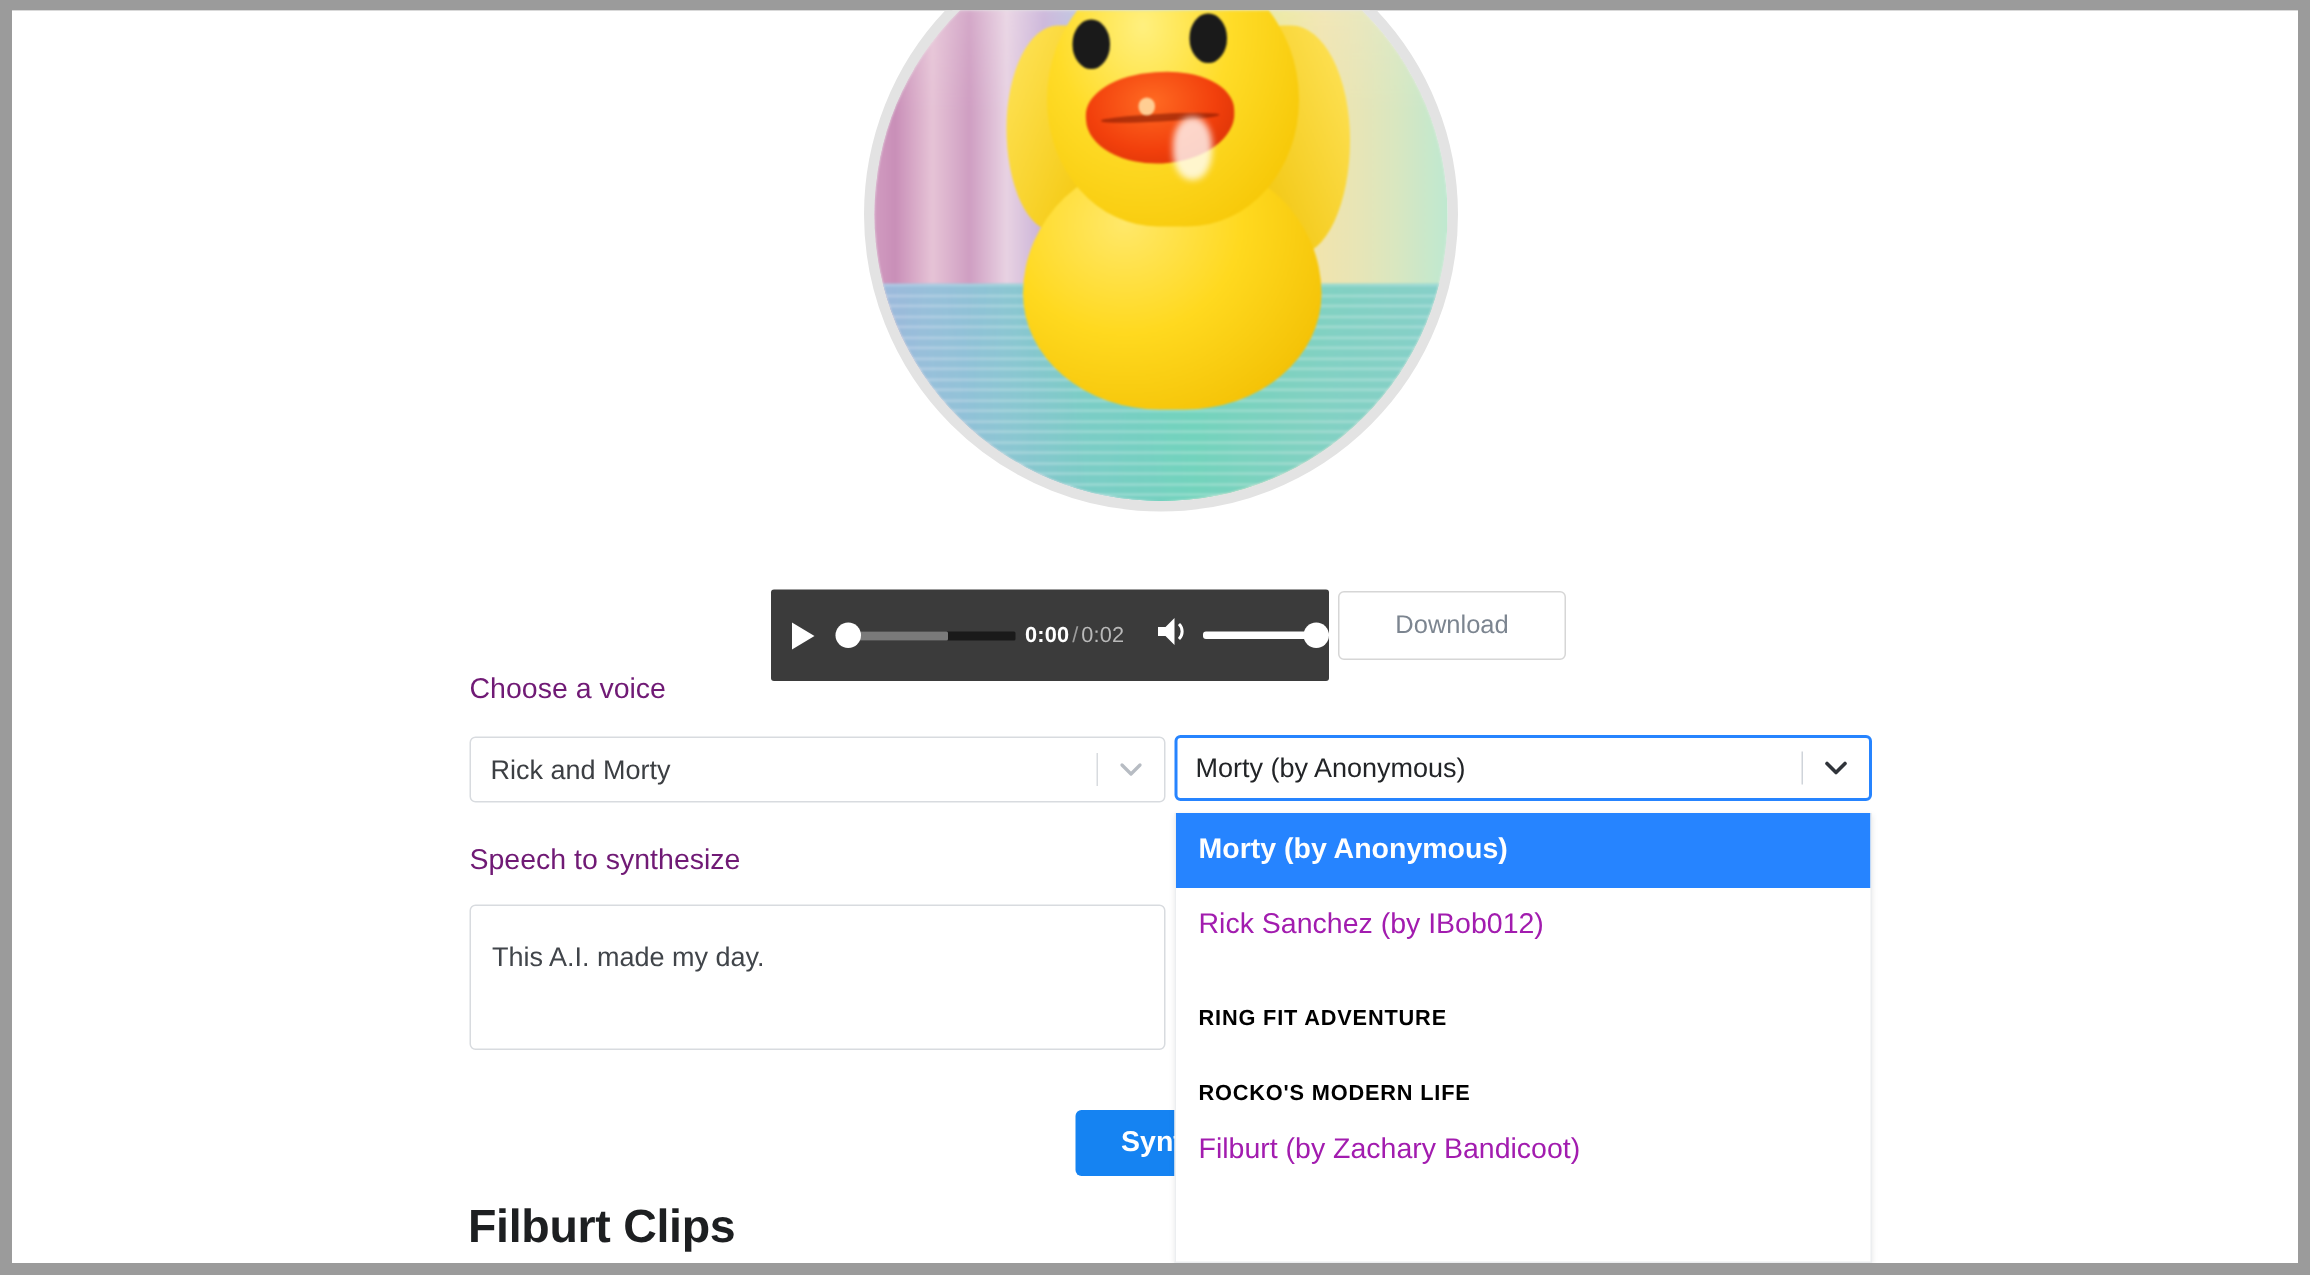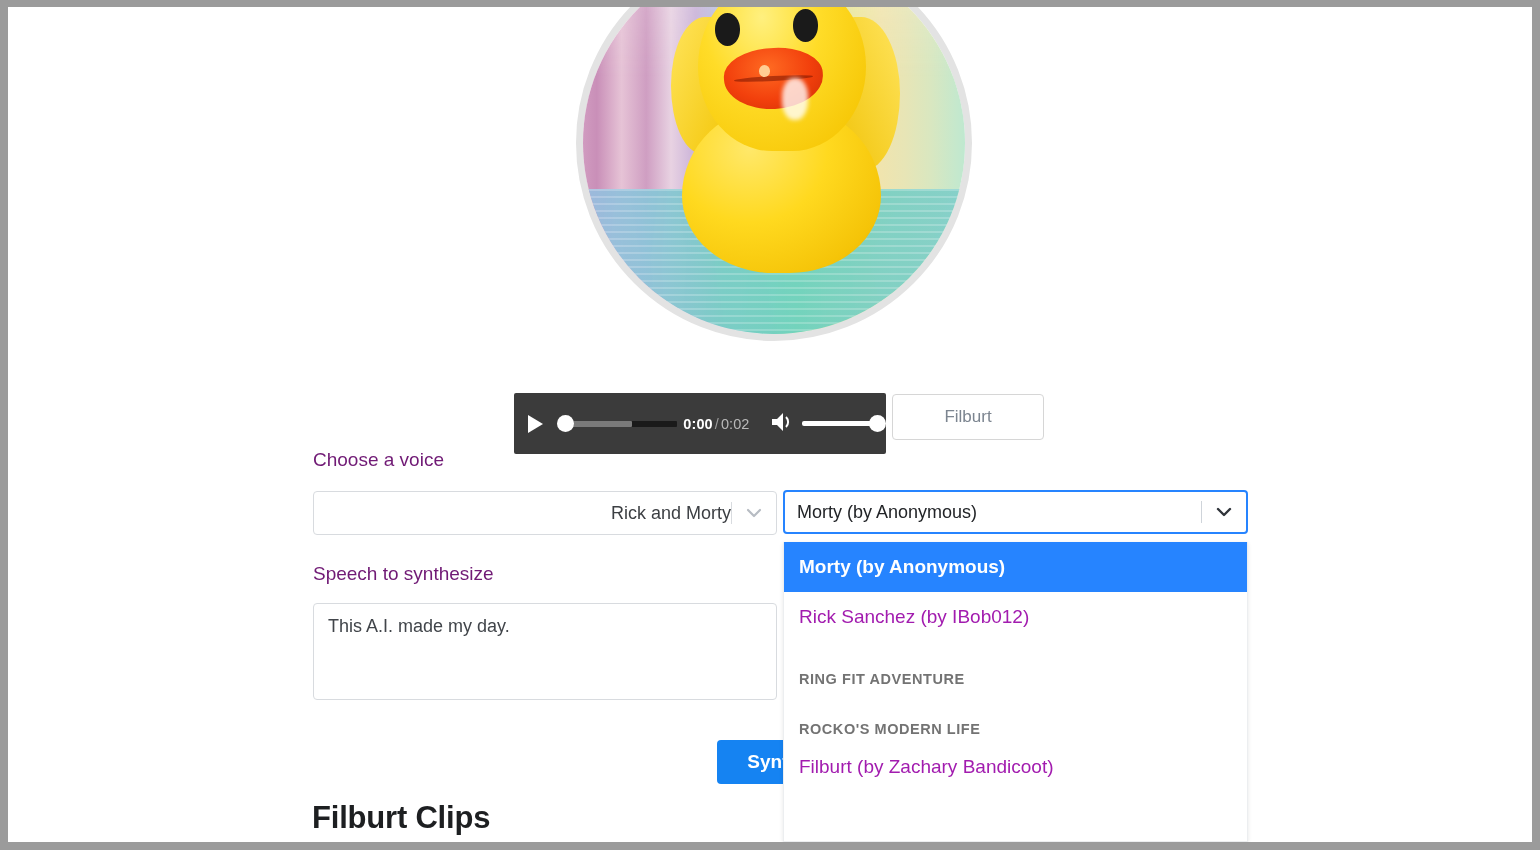--- a/index.html
+++ b/index.html
@@ -349,21 +349,20 @@
     width: 44px;
     height: 100%;
     display: flex;
     align-items: center;
     justify-content: center;
   }
   .select-category {
     left: 305px;
     top: 484px;
     width: 464px;
-    text-align: right;
   }
   .select-voice {
     left: 775px;
     top: 483px;
     width: 465px;
     border: 2px solid #2684ff;
     border-radius: 4px;
     z-index: 30;
   }
   .select-voice .sel-value { color: #222427; padding-left: 12px; }
@@ -372,21 +371,21 @@
   .textarea-box {
     position: absolute;
     left: 305px;
     top: 596px;
     width: 464px;
     height: 97px;
     box-sizing: border-box;
     background: #ffffff;
     border: 1px solid #d8dbdf;
     border-radius: 4px;
-    padding: 12px 14px;
+    padding: 24px 14px;
     font-size: 18px;
     color: #41454a;
     cursor: text;
     overflow: hidden;
   }
 
   .synth-btn {
     position: absolute;
     left: 709px;
     top: 733px;
@@ -449,21 +448,21 @@
     color: #ffffff;
     font-weight: bold;
   }
   .dd-group-label {
     height: 40px;
     display: flex;
     align-items: flex-end;
     padding: 0 0 5px 15px;
     font-size: 14.5px;
     font-weight: bold;
-    color: #737373;
+    color: #000000;
     letter-spacing: 0.55px;
     text-transform: uppercase;
     box-sizing: border-box;
   }
   .dd-spacer-sm { height: 10px; }
 </style>
 </head>
 <body>
 
 <div class="screen-frame">
@@ -516,21 +515,21 @@
             </svg>
           </span>
         </div>
 
         <div class="ap-volume">
           <div class="ap-vol-track"></div>
           <div class="ap-vol-knob"></div>
         </div>
       </div>
 
-      <div class="download-btn">Filburt</div>
+      <div class="download-btn">Download</div>
     </div>
 
     <div class="form-label lbl-voice">Choose a voice</div>
     <div class="form-label lbl-speech">Speech to synthesize</div>
 
     <div class="select-box select-category">
       <div class="sel-value">Rick and Morty</div>
       <div class="sel-divider"></div>
       <div class="sel-chevron">
         <svg width="18" height="12" viewBox="0 0 18 12">

